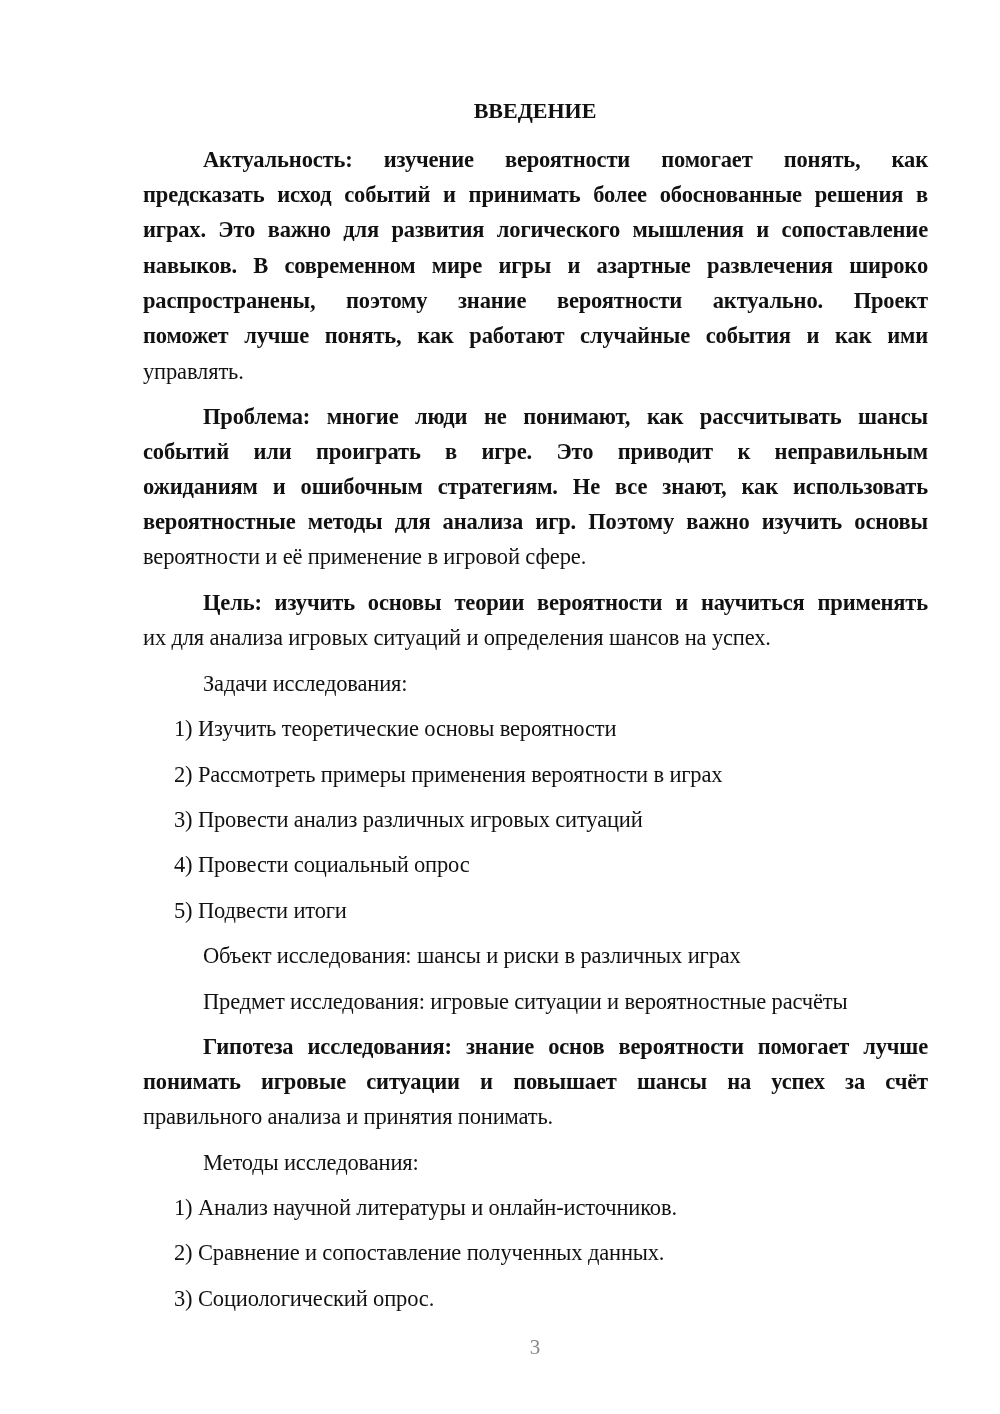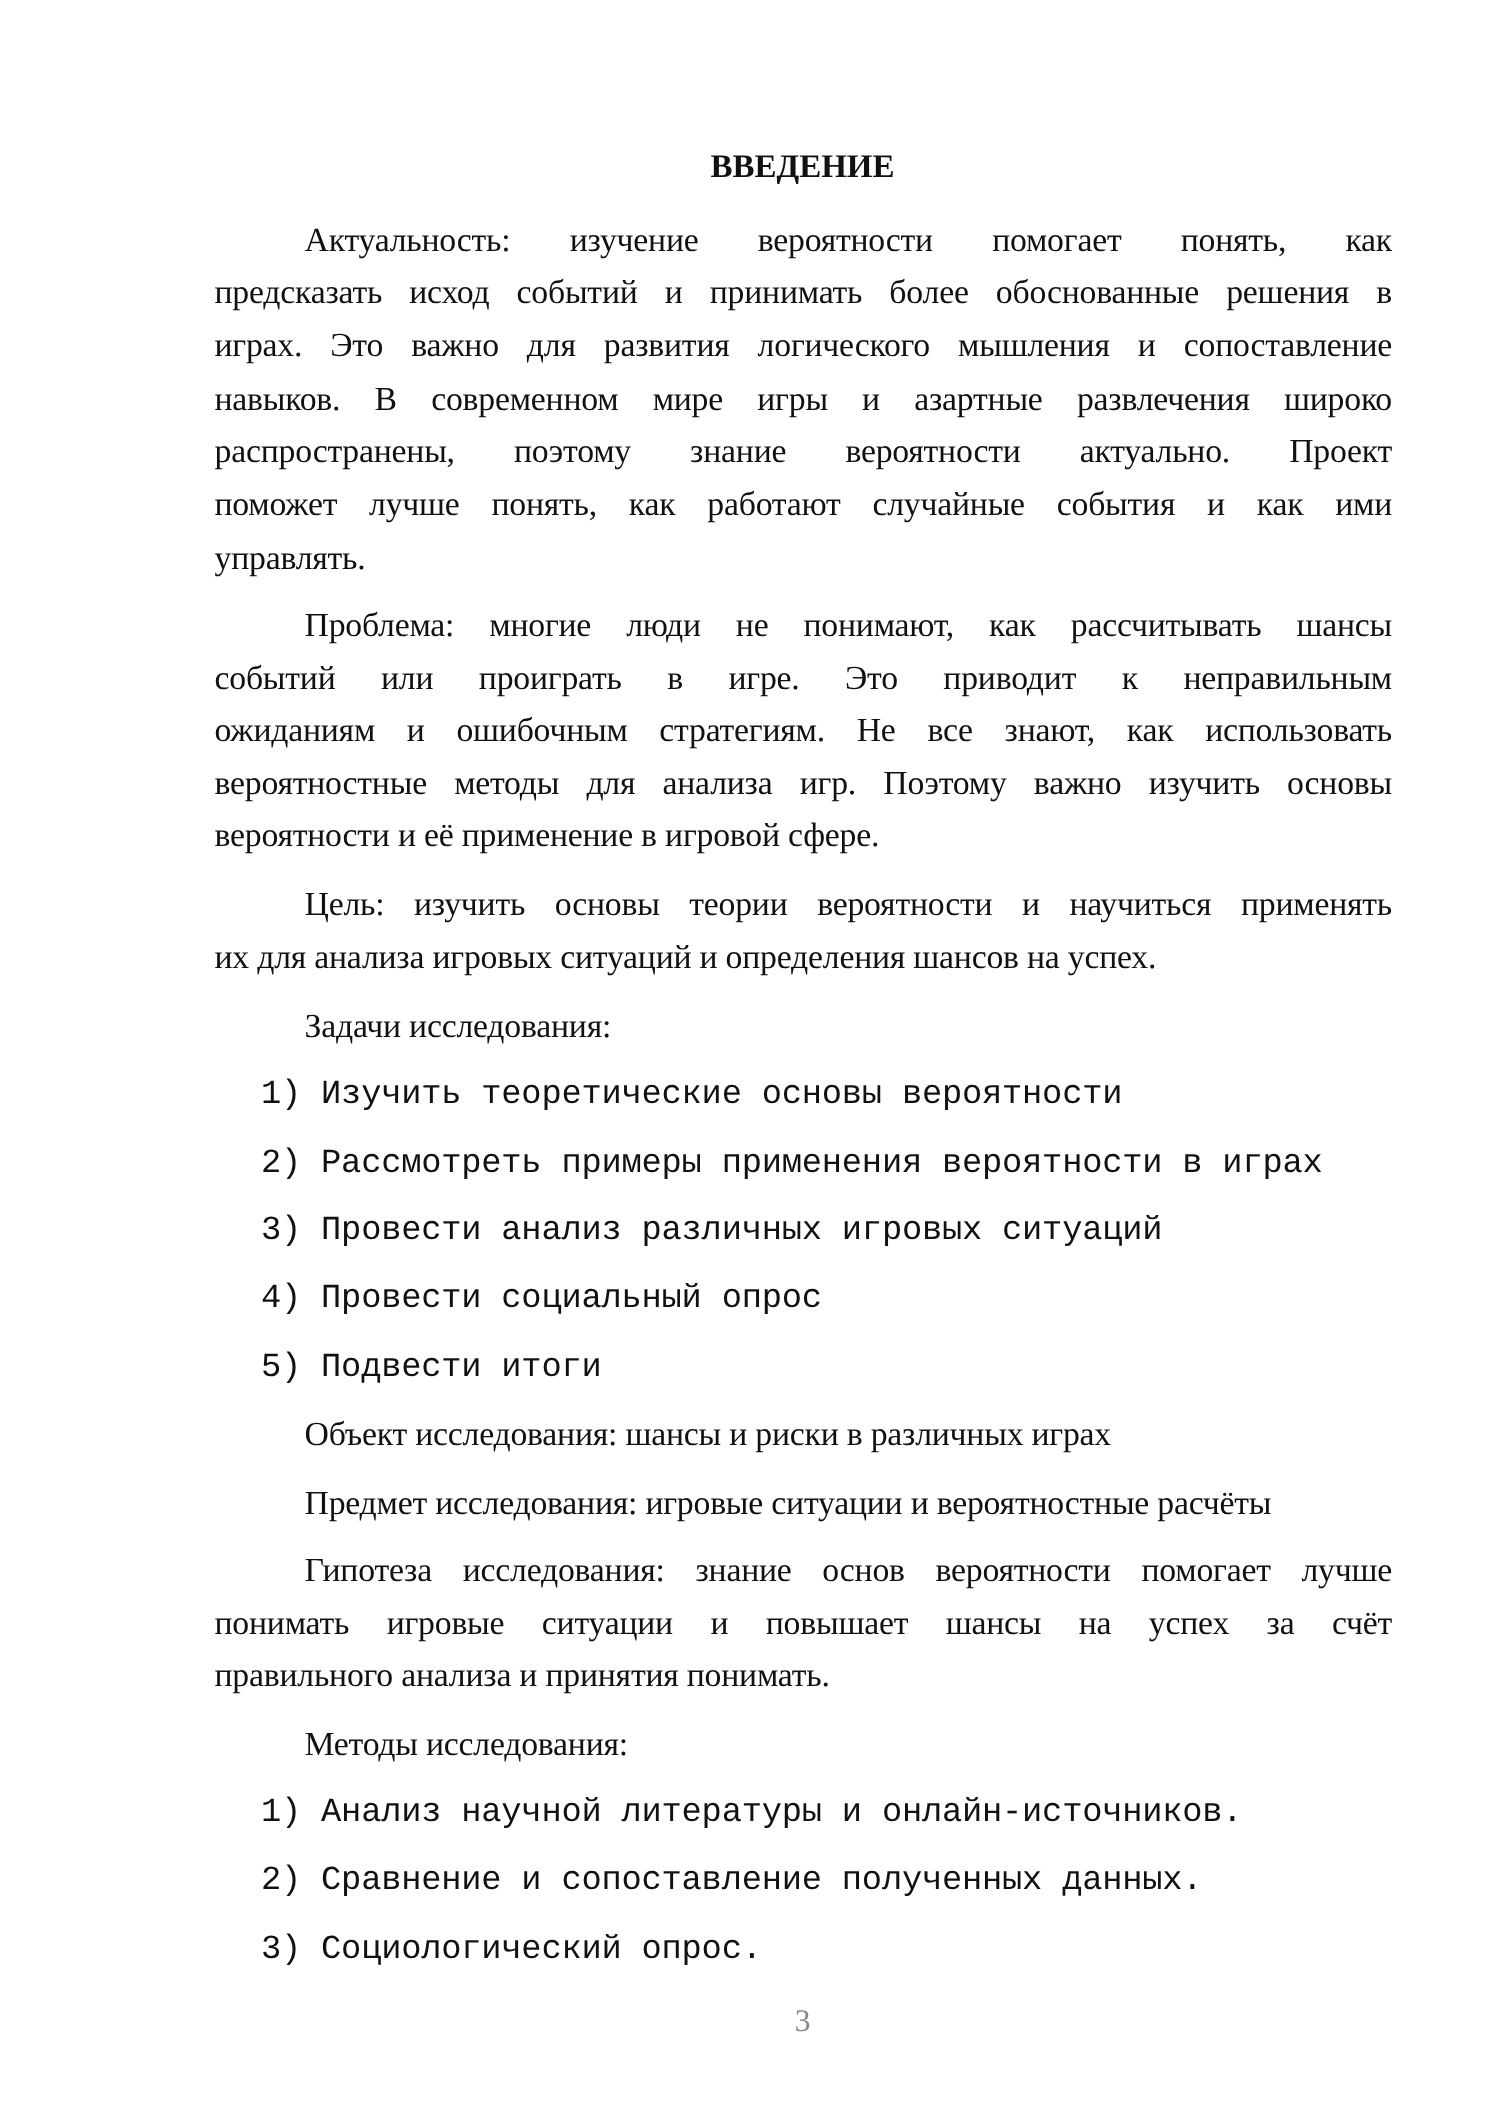--- a/index.html
+++ b/index.html
@@ -1,23 +1,23 @@
 <!DOCTYPE html>
 <html><head>
 <meta charset="utf-8">
 <style>
   html, body { margin: 0; padding: 0; background: #ffffff; }
   body { width: 1000px; height: 1414px; position: relative; overflow: hidden;
          font-family: "Liberation Serif", "DejaVu Serif", serif; color: #111111; }
   .page { position: absolute; left: 0; top: 0; width: 1000px; height: 1414px; background: #ffffff; padding-left: 19px; }
   .line { position: absolute; left: 143px; width: 785px; font-size: 22.5px; line-height: 28px;
           white-space: nowrap; letter-spacing: -0.15px; }
-  .just { text-align: justify; text-align-last: justify; }
+  .just { text-align: justify; text-align-last: justify; font-weight: bold; }
   .first { left: 203px; width: 725px; }
-  .item { left: 174px; width: 760px; font-family: Liberation Mono, monospace; }
+  .item { left: 174px; width: 760px; }
   .title { position: absolute; left: 0; width: 1070px; text-align: center; font-weight: bold;
            font-size: 22px; line-height: 28px; top: 97px; }
   .pagenum { position: absolute; left: 0; width: 1070px; text-align: center; font-size: 21px;
              color: #888888; top: 1333px; line-height: 28px; }
 </style>
 </head>
 <body>
 
 <div class="page">
 

